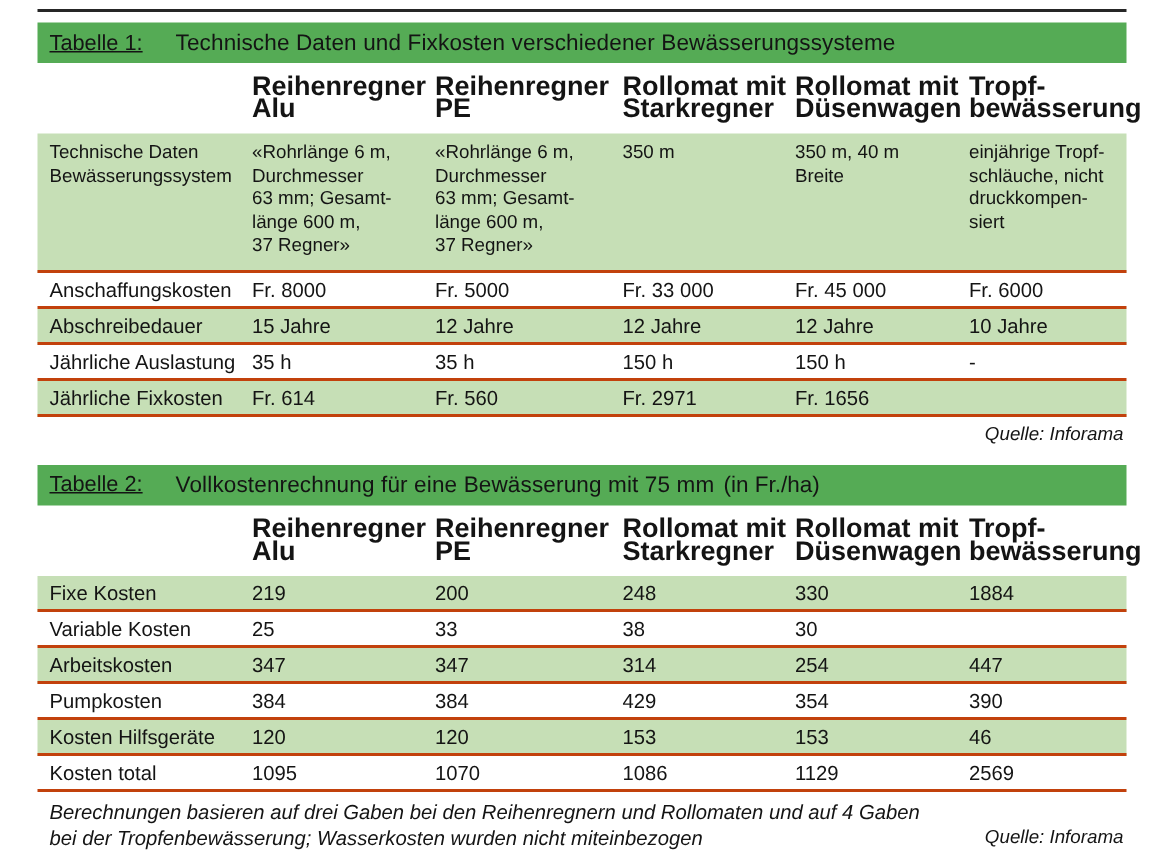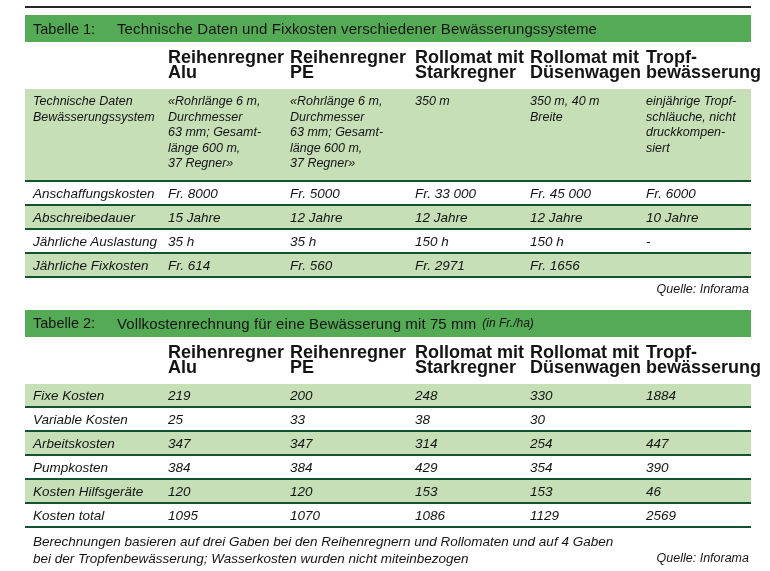--- a/index.html
+++ b/index.html
@@ -9,30 +9,30 @@
     overflow:hidden;
   }
   .content { margin:6px 19px 0 25px; width:726px; }
 
   .rule-top { height:2px; background:#262626; margin-bottom:7px; }
 
   .titlebar {
     background:#55ab55; height:27px;
     display:flex; align-items:center;
   }
-  .titlebar .tlabel { font-size:14.5px; margin-left:8px; width:84px; flex:none; }
+  .titlebar .tlabel { font-size:14.5px; margin-left:8px; width:84px; flex:none;text-decoration:underline; }
   .titlebar .ttitle { font-size:15px; font-weight:normal; letter-spacing:.1px; }
-  .titlebar .tsuffix { font-size:12px; font-style:italic; margin-left:6px; font-weight:normal; }
+  .titlebar .tsuffix { font-size:15px; margin-left:6px; font-weight:normal; }
 
   .grid { display:grid; grid-template-columns:143px 122px 125px 115px 116px 105px; }
 
   .hdr-row { padding:0; }
   .hdr { padding-top:8px; padding-bottom:9px; font-weight:bold; font-size:18px; line-height:15px; }
 
-  .tr { border-bottom:2px solid #14532d;font-style:italic; }
+  .tr { border-bottom:2px solid #c2410c; }
   .tr.green { background:#c6dfb6; }
   .td { font-size:13.5px; padding:4px 4px 3px 0; }
   .td.label { padding-left:8px; }
   .tr.tall .td { font-size:12.5px; line-height:15.5px; padding-top:5px; padding-bottom:8px; }
 
   .pre { white-space:pre-line; }
 
   .source {
     text-align:right; font-style:italic; font-size:12.5px;
     padding:4px 2px 2px 0;

